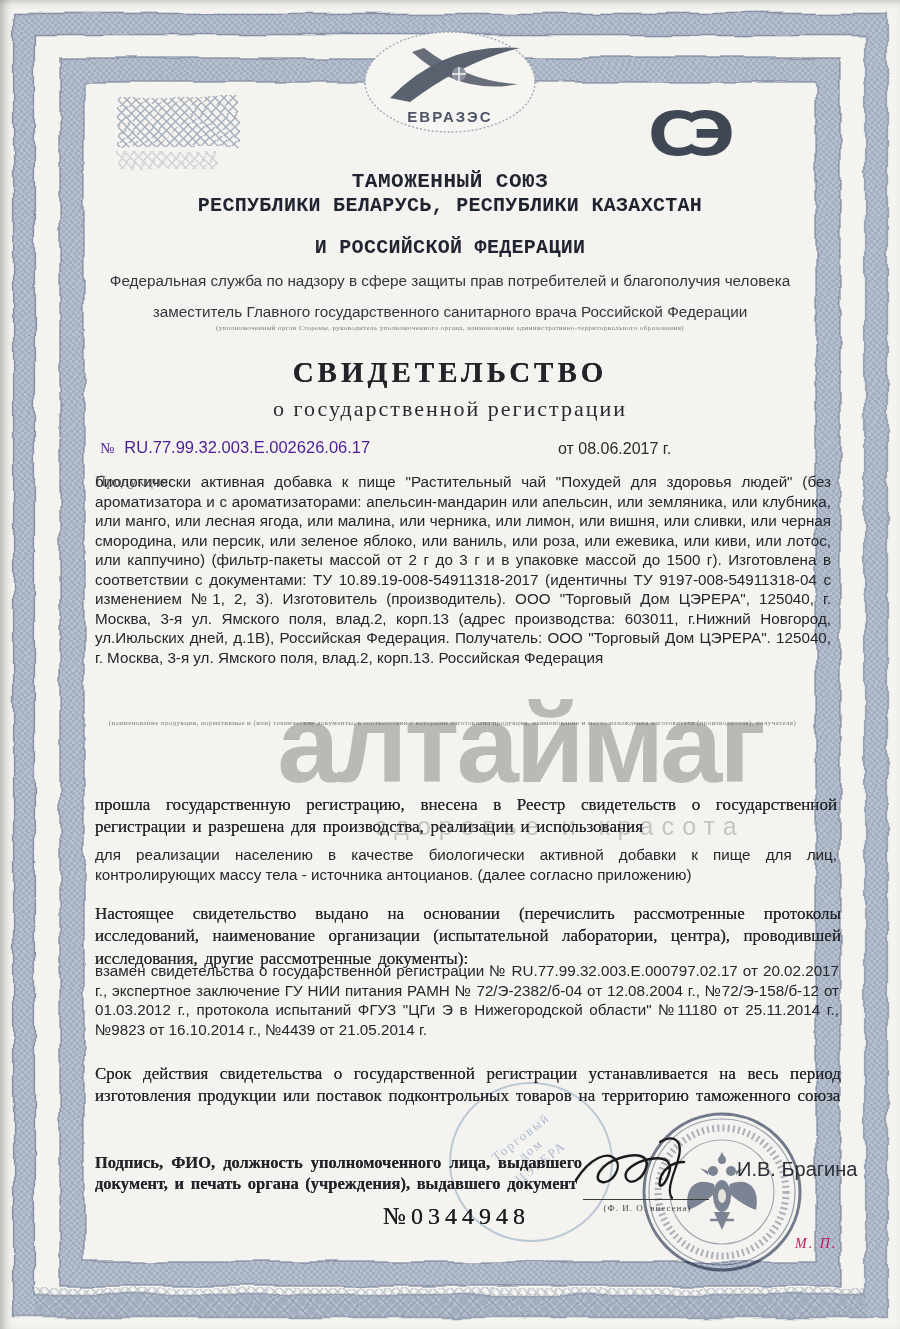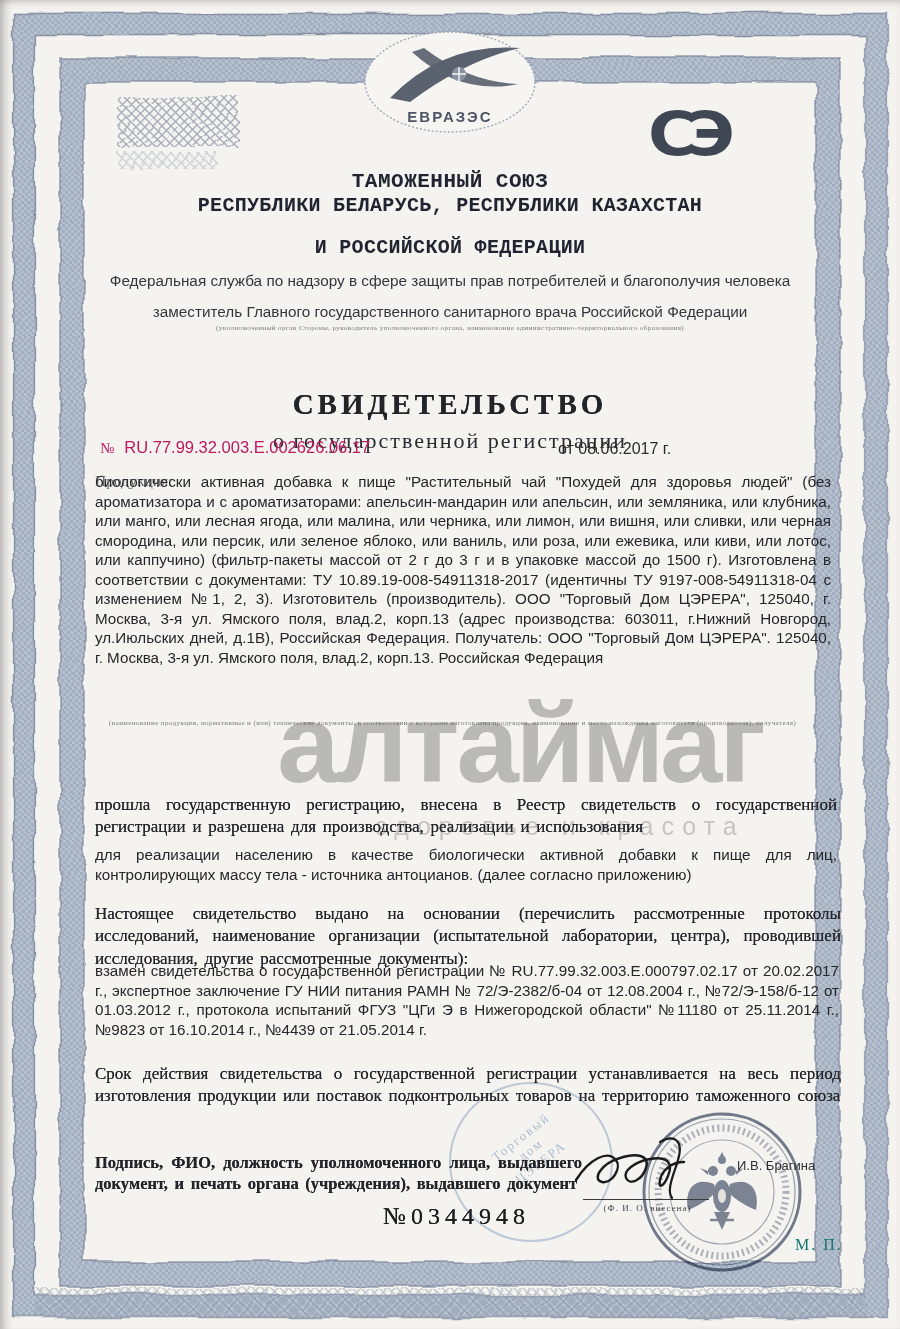--- a/index.html
+++ b/index.html
@@ -23,25 +23,25 @@
   .h2{font-size:20px;letter-spacing:.3px;margin-top:1px;}
   .h3{font-size:20px;letter-spacing:.3px;margin-top:19px;}
   .h-sans{font-size:15.3px;line-height:19px;color:#33363d;margin-top:12px;}
   .fineprint{text-align:center;font-size:7px;color:#5a5a5a;letter-spacing:.4px;z-index:2;
     font-family:"Liberation Serif",serif;opacity:.8;}
   .fp1{left:80px;top:324px;width:740px;}
   .fp2{left:80px;top:719px;width:745px;}
   
   .title{left:70px;top:356px;width:760px;text-align:center;z-index:2;}
   .title-main{font-family:"Liberation Serif","DejaVu Serif",serif;font-weight:700;
-    font-size:29px;letter-spacing:4px;color:#23242a;text-shadow:0 0 .6px #333;margin-top:32px;}
+    font-size:29px;letter-spacing:4px;color:#23242a;text-shadow:0 0 .6px #333;}
   .title-sub{font-family:"Liberation Serif","DejaVu Serif",serif;font-size:22px;
     letter-spacing:2px;color:#2a2b30;margin-top:7px;}
   
-  .numrow-no{left:100px;top:438px;font-size:16.5px;color:#be185d;z-index:2;}
+  .numrow-no{left:100px;top:438px;font-size:16.5px;color:#4c1d95;z-index:2;}
   .numrow-no .nosign{font-family:"Liberation Serif",serif;font-size:15px;margin-right:10px;}
   .numrow-date{left:558px;top:440px;font-size:16px;color:#2b2b2b;z-index:2;}
   
   .body-sans{font-size:15.2px;line-height:19.5px;color:#26262a;text-align:justify;z-index:2;}
   .body-serif{font-family:"Liberation Serif","DejaVu Serif",serif;font-size:17px;
     line-height:22.3px;color:#23242a;text-align:justify;word-spacing:2.5px;z-index:2;
     text-shadow:0 0 .4px #444;}
   .overlap-label{position:absolute;left:0;top:-1px;font-family:"Liberation Serif",serif;
     font-size:15.5px;color:#3a3a3e;opacity:.75;white-space:nowrap;}
   .product{left:95px;top:472px;width:736px;}
@@ -58,23 +58,23 @@
   .wm1{left:140px;top:688px;width:760px;text-align:center;z-index:1;
     font-weight:700;font-size:112px;line-height:1;color:#8f8f8f;opacity:.55;
     letter-spacing:-3px;mix-blend-mode:multiply;}
   .wm2{left:320px;top:812px;width:480px;text-align:center;z-index:1;
     font-size:25px;letter-spacing:8px;color:#9d9d9d;opacity:.5;mix-blend-mode:multiply;}
   
   .sig-svg{left:572px;top:1132px;z-index:4;}
   .sig-line{left:583px;top:1199px;width:126px;border-top:1.6px solid #3a3a3a;z-index:3;}
   .sig-fio{left:575px;top:1203px;width:145px;text-align:center;z-index:3;
     font-family:"Liberation Serif",serif;font-size:9px;letter-spacing:1px;color:#44464f;}
-  .bragina{left:737px;top:1158px;font-size:13px;color:#2c2e36;z-index:4;}
-  .mp{left:795px;top:1236px;font-family:"Liberation Serif",serif;font-size:16px;
-    letter-spacing:2px;color:#0f766e;z-index:4;}
+  .bragina{left:737px;top:1158px;font-size:20px;color:#2c2e36;z-index:4;}
+  .mp{left:795px;top:1236px;font-family:"Liberation Serif",serif;font-size:14px;
+    letter-spacing:2px;color:#be185d;z-index:4;font-style:italic;}
   
   .stamp-dark{left:638px;top:1108px;z-index:3;opacity:.82;mix-blend-mode:multiply;}
   .stamp-blue{left:443px;top:1078px;width:180px;height:168px;z-index:2;
     mix-blend-mode:multiply;opacity:.65;}
   .stamp-blue-circle{position:absolute;left:6px;top:4px;width:160px;height:156px;
     border:2.5px solid #8fa9cb;border-radius:50%;opacity:.8;}
   .stamp-blue-text{position:absolute;left:28px;top:48px;width:120px;text-align:center;
     transform:rotate(-38deg);color:#7f9cc2;font-size:13px;letter-spacing:2px;line-height:16px;
     font-family:"Liberation Serif",serif;opacity:.9;}
 </style>

